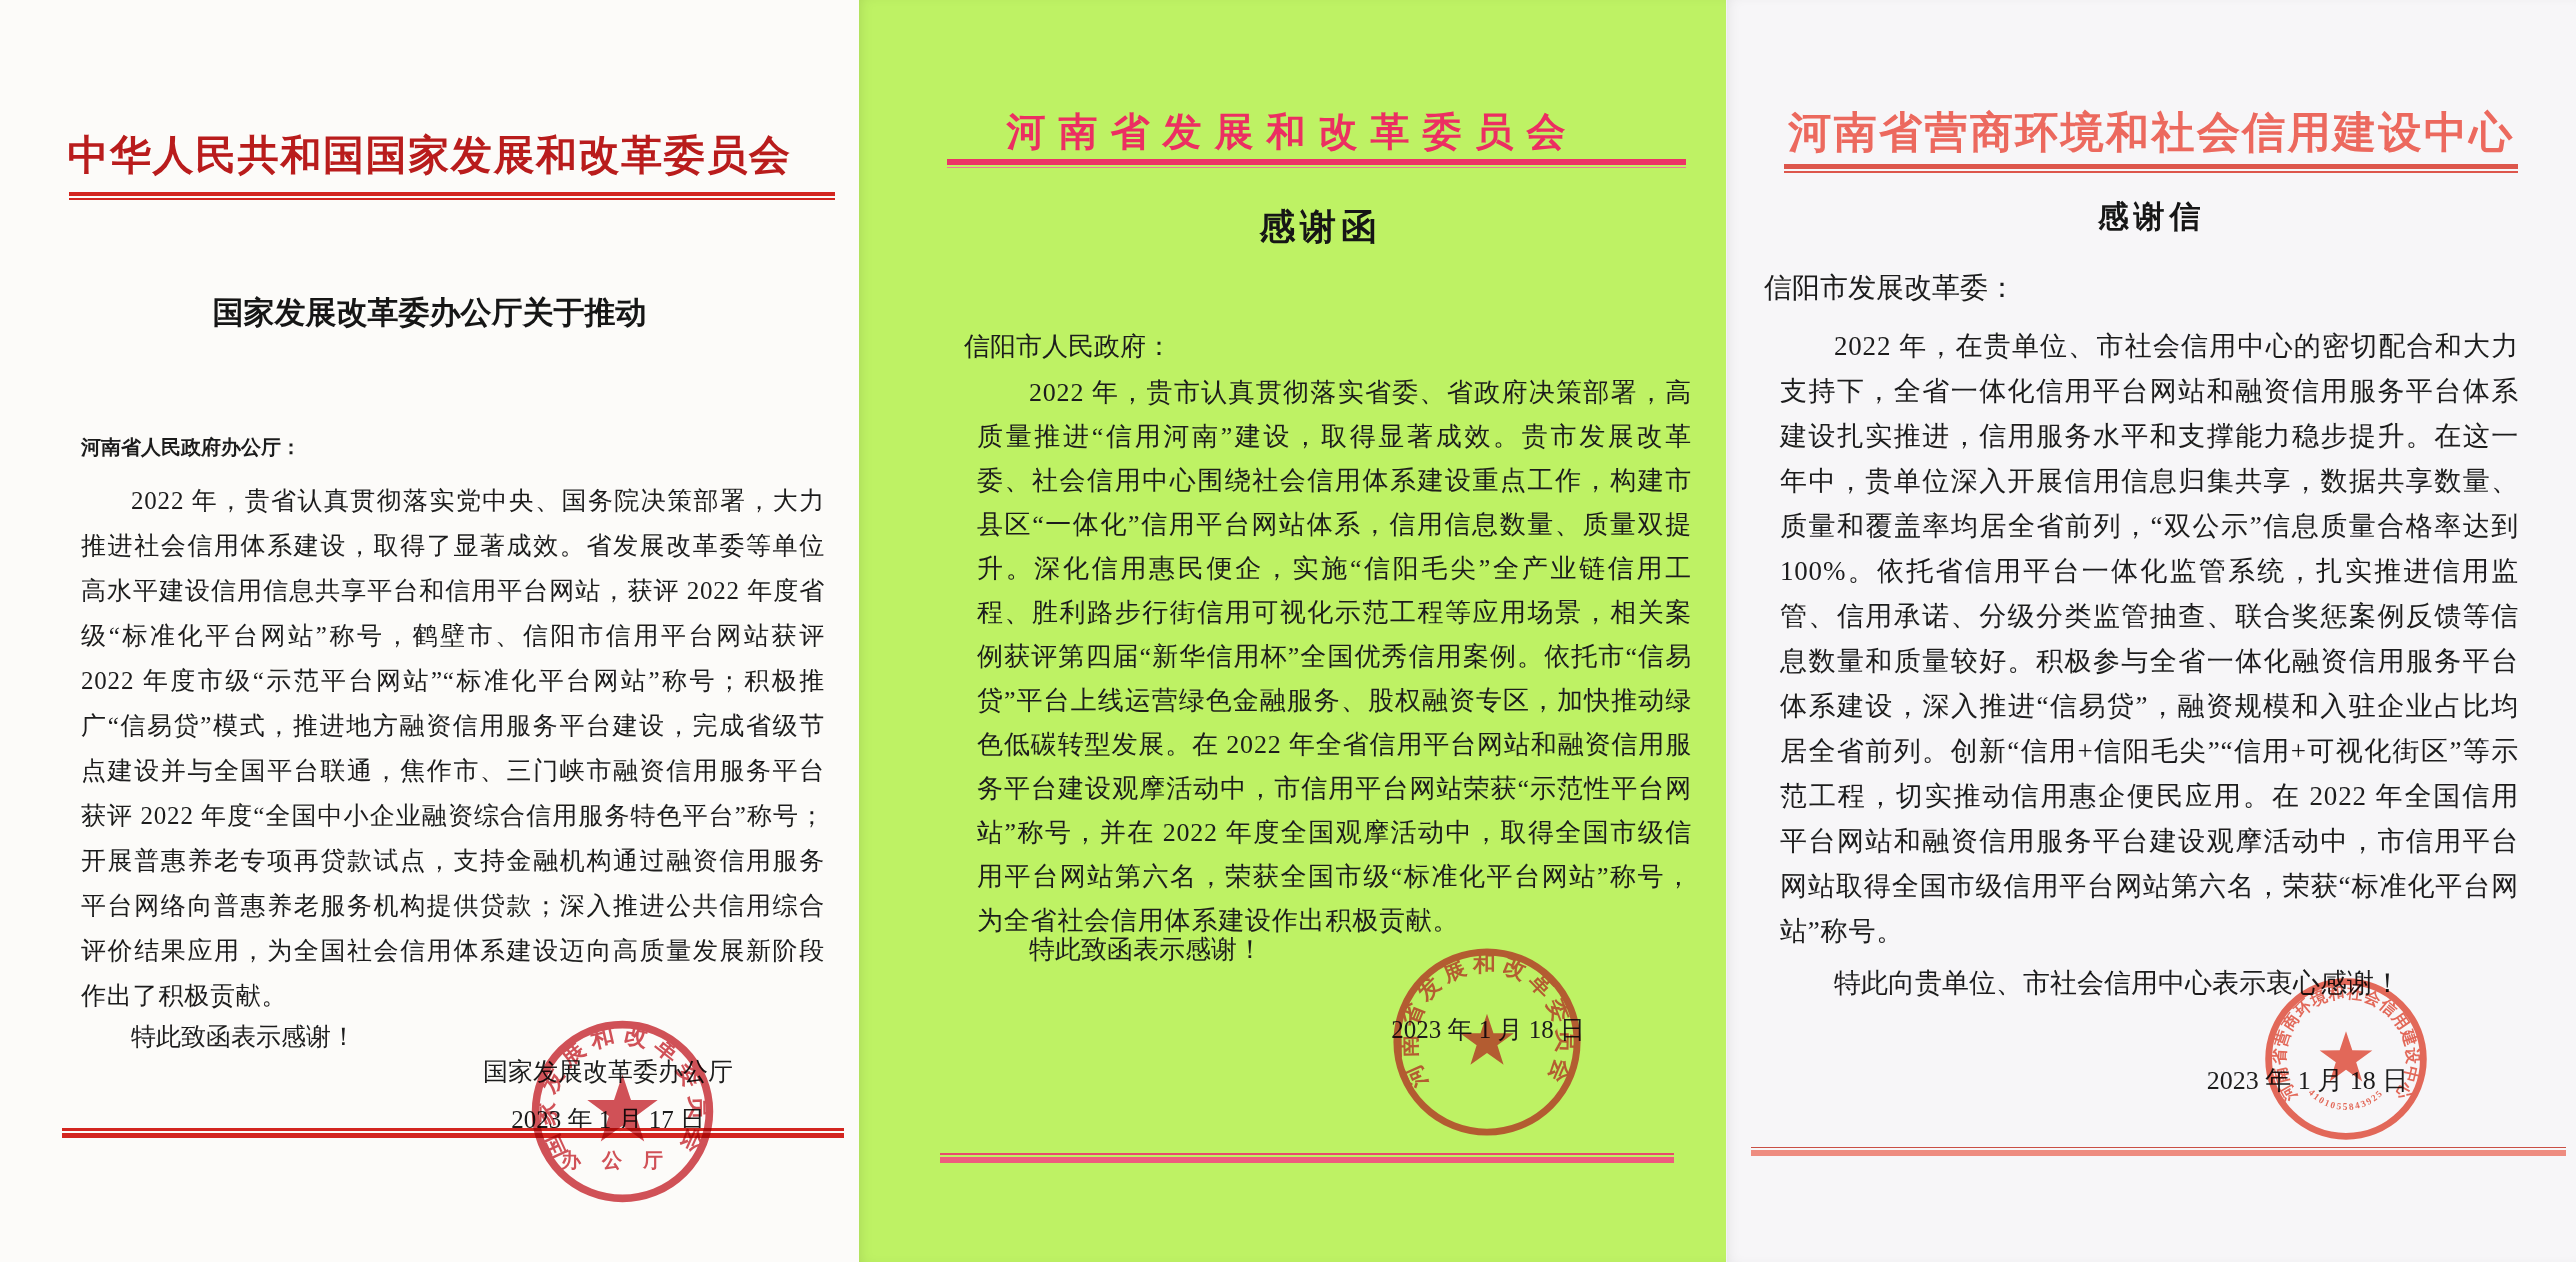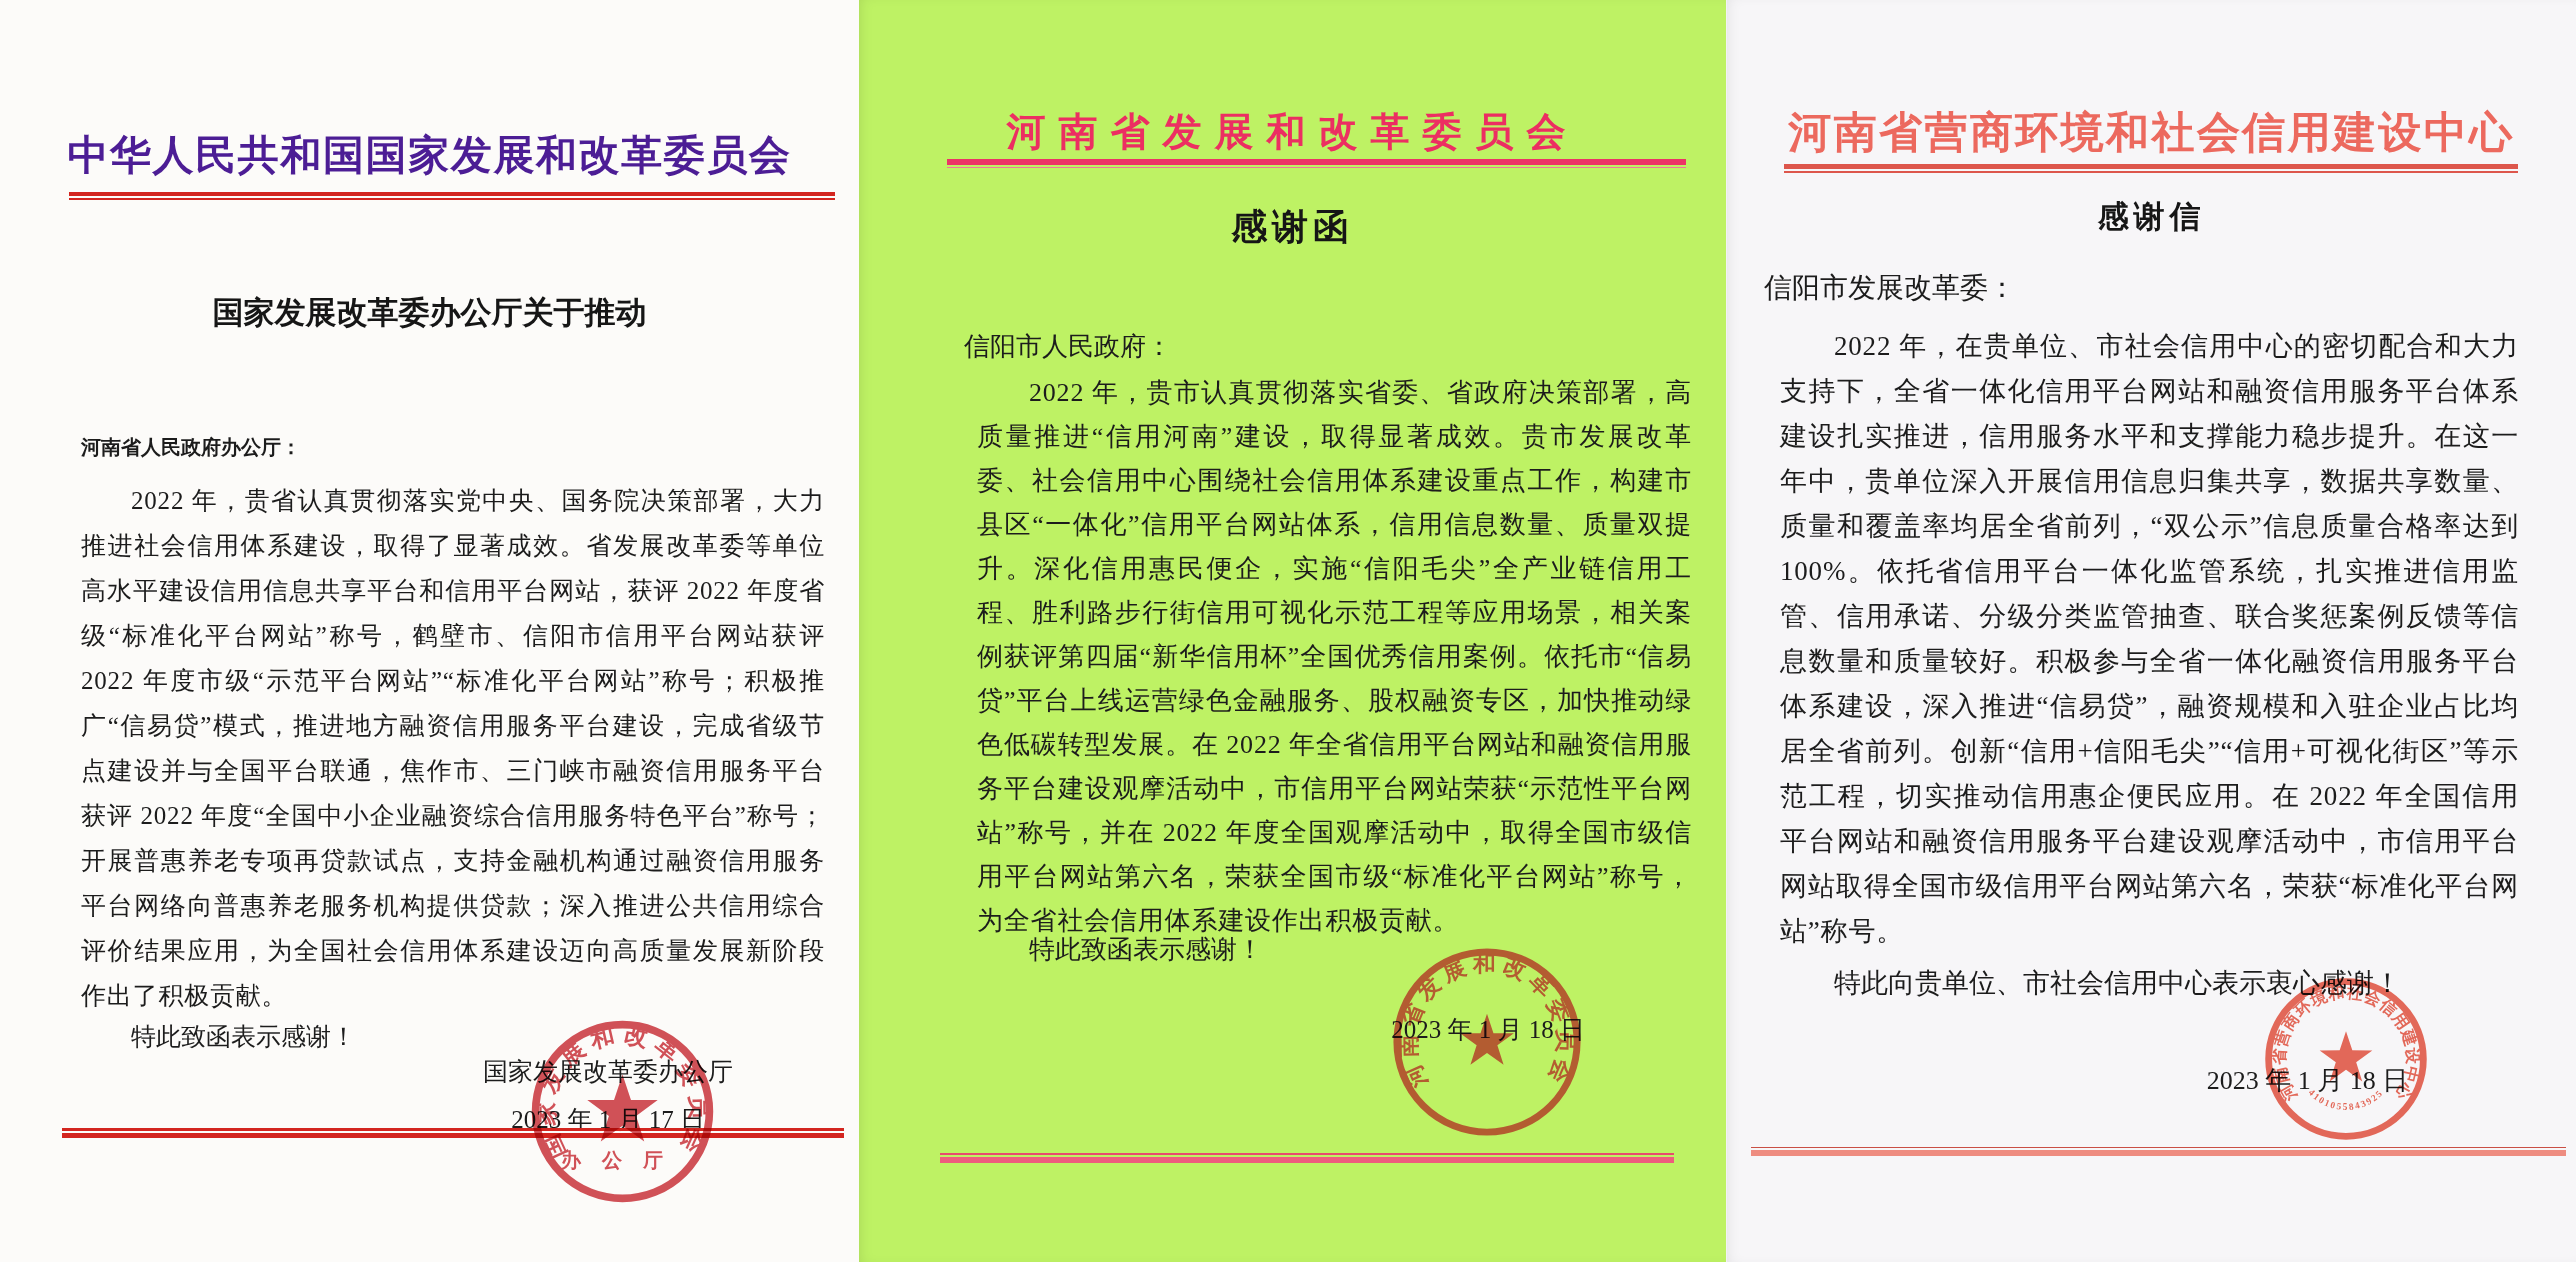--- a/index.html
+++ b/index.html
@@ -7,33 +7,33 @@
     position:relative;width:2576px;height:1262px;overflow:hidden;
     background:#f2f2f4;
     font-family:"Liberation Serif","DejaVu Serif",serif;
     color:#1c1c1c;
   }
   .page{position:absolute;top:0;height:1262px;}
   .page1{left:0;width:859px;background:#fcfbf9;}
   .page2{left:859px;width:867px;background:#bef264;box-shadow:inset 6.5px 0 14.6px -8px rgba(0,0,0,.15);}
   .page3{left:1727px;width:849px;background:#f7f6f8;box-shadow:inset 6.5px 0 14.6px -8px rgba(0,0,0,.12);}
   .org{position:absolute;left:0;width:100%;text-align:center;font-weight:bold;white-space:nowrap;}
-  .org1{top:128px;font-size:41px;letter-spacing:1.6px;color:#4c1d95;}
+  .org1{top:128px;font-size:41px;letter-spacing:1.6px;color:#b91c1c;}
   .org2{top:105px;font-size:39px;letter-spacing:13px;color:#ec2e62;}
   .org3{top:104px;font-size:43px;letter-spacing:2.4px;color:#ec695e;}
   .rule{position:absolute;}
   .rule1-top{left:69px;top:192px;width:766px;border-top:4.9px solid #d3251f;height:2.4px;border-bottom:2.4px solid #d3251f;}
   .rule1-bot{left:62px;top:1128px;width:782px;border-top:3.2px solid #d3251f;height:2.4px;border-bottom:5.7px solid #d3251f;}
   .rule2-top{left:88px;top:159px;width:739px;border-top:6.5px solid #ec3366;height:1.6px;border-bottom:1.6px solid #f2769b;}
   .rule2-bot{left:81px;top:1153px;width:734px;border-top:2.4px solid #e84a6e;height:1.6px;border-bottom:6.5px solid #ee5c7d;}
   .rule3-top{left:57px;top:164px;width:734px;border-top:5.7px solid #dd564c;height:1.6px;border-bottom:2.4px solid #dd564c;}
   .rule3-bot{left:24px;top:1147px;width:815px;border-top:1.6px solid #c94f44;height:2.4px;border-bottom:6.5px solid #ee8c80;}
   .doc-title{position:absolute;left:0;width:100%;text-align:center;font-weight:bold;color:#161616;}
   .title1{top:290px;font-size:31px;line-height:46px;}
-  .title2{top:203px;font-size:36px;letter-spacing:4.9px;}
+  .title2{top:203px;font-size:36px;letter-spacing:4.9px;padding-left:28px;}
   .title3{top:196px;font-size:31px;letter-spacing:4.9px;}
   .addr{position:absolute;white-space:nowrap;}
   .addr1{left:81px;top:434px;font-size:20px;font-weight:bold;}
   .addr2{left:105px;top:329px;font-size:26px;}
   .addr3{left:37px;top:269px;font-size:28px;}
   .bodytext{position:absolute;text-align:justify;text-indent:2em;letter-spacing:0.8px;}
   .body1{left:81px;top:478px;width:744px;font-size:25px;line-height:45px;}
   .body2{left:118px;top:371px;width:715px;font-size:26px;line-height:44px;}
   .body3{left:53px;top:324px;width:739px;font-size:27px;line-height:45px;}
   .closing{position:absolute;text-indent:2em;white-space:nowrap;font-family:Liberation Serif, serif;}

